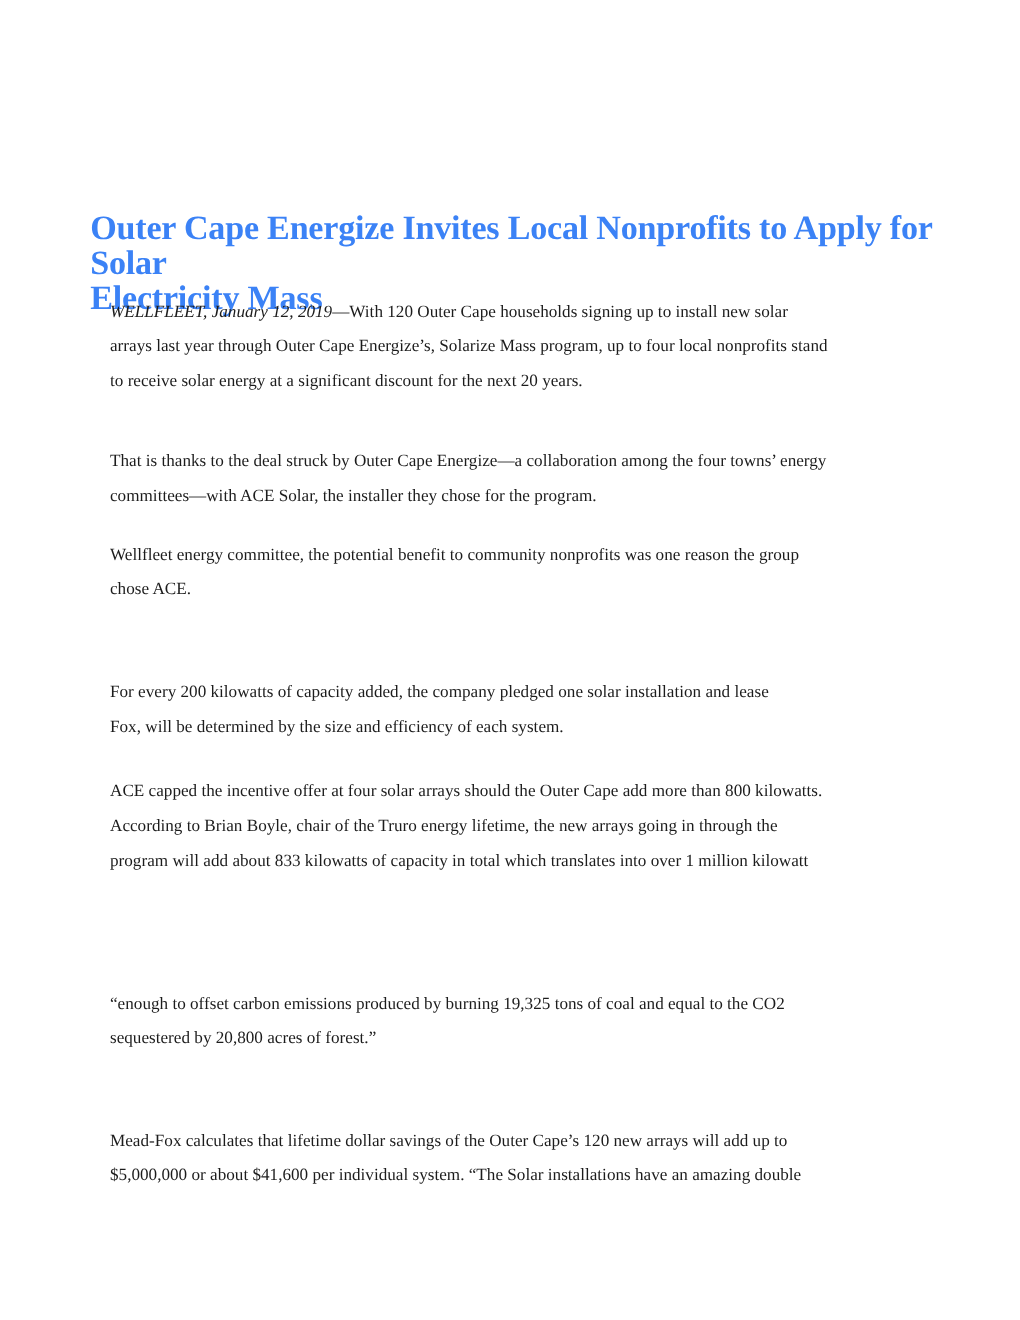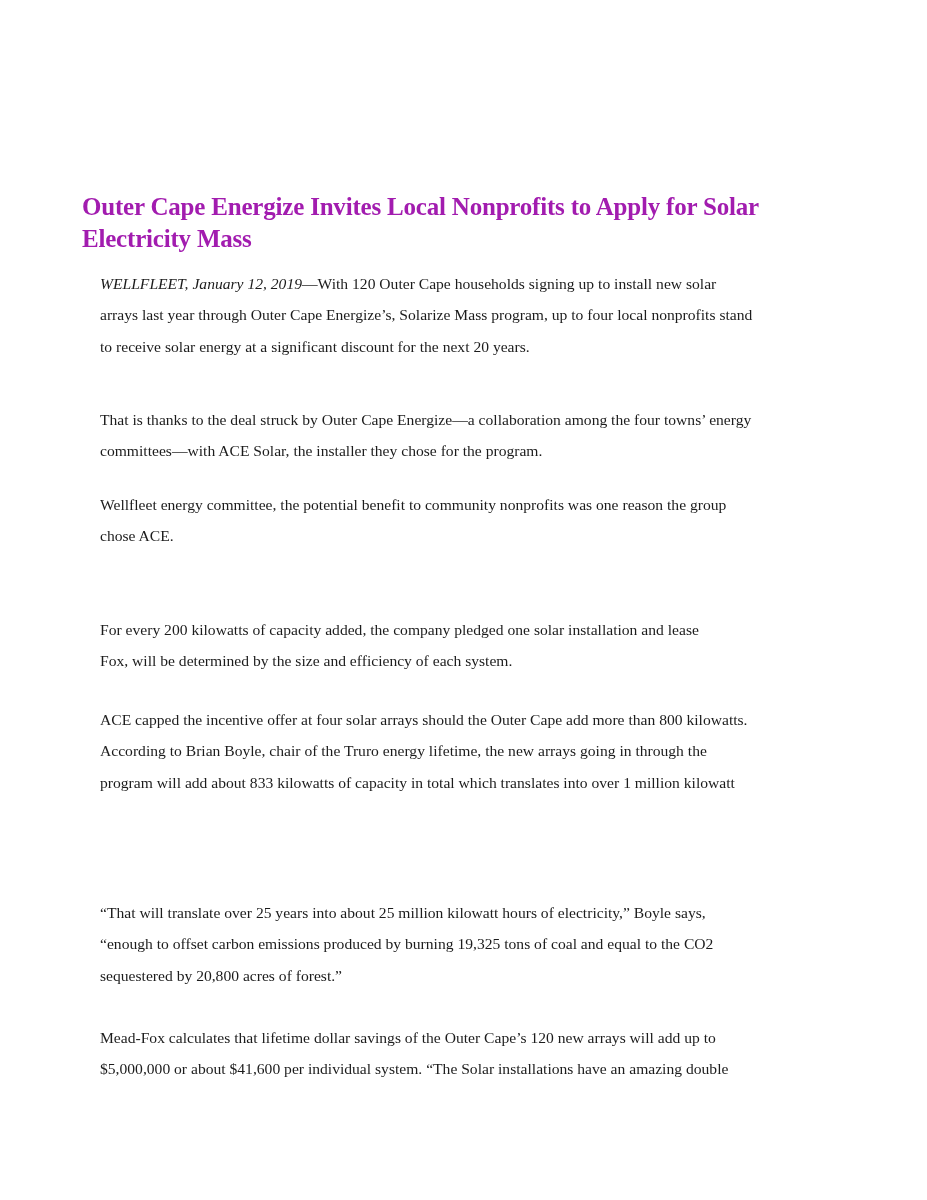--- a/index.html
+++ b/index.html
@@ -23,24 +23,24 @@
       background: #ffffff;
     }
     .title {
       position: absolute;
       left: 82px;
       top: 191px;
       width: 780px;
       margin: 0;
       font-family: "Liberation Serif", "DejaVu Serif", serif;
       font-weight: bold;
-      font-size: 25px;
+      font-size: 31px;
       line-height: 32px;
       letter-spacing: -0.2px;
-      color: #a21caf;
+      color: #3b82f6;
     }
     .para {
       position: absolute;
       left: 82px;
       width: 780px;
       margin: 0;
       font-size: 15.6px;
       line-height: 31.3px;
       color: #1c1c1c;
       white-space: nowrap;
@@ -79,21 +79,20 @@
     <span class="line">Fox, will be determined by the size and efficiency of each system.</span>
   </p>
 
   <p class="para" style="top:704px">
     <span class="line">ACE capped the incentive offer at four solar arrays should the Outer Cape add more than 800 kilowatts.</span>
     <span class="line">According to Brian Boyle, chair of the Truro energy lifetime, the new arrays going in through the</span>
     <span class="line">program will add about 833 kilowatts of capacity in total which translates into over 1 million kilowatt</span>
   </p>
 
   <p class="para" style="top:897px">
-    <span class="line">“That will translate over 25 years into about 25 million kilowatt hours of electricity,” Boyle says,</span>
     <span class="line">“enough to offset carbon emissions produced by burning 19,325 tons of coal and equal to the CO2</span>
     <span class="line">sequestered by 20,800 acres of forest.”</span>
   </p>
 
   <p class="para" style="top:1022px">
     <span class="line">Mead-Fox calculates that lifetime dollar savings of the Outer Cape’s 120 new arrays will add up to</span>
     <span class="line">$5,000,000 or about $41,600 per individual system.  “The Solar installations have an amazing double</span>
   </p>
 
 </div>

